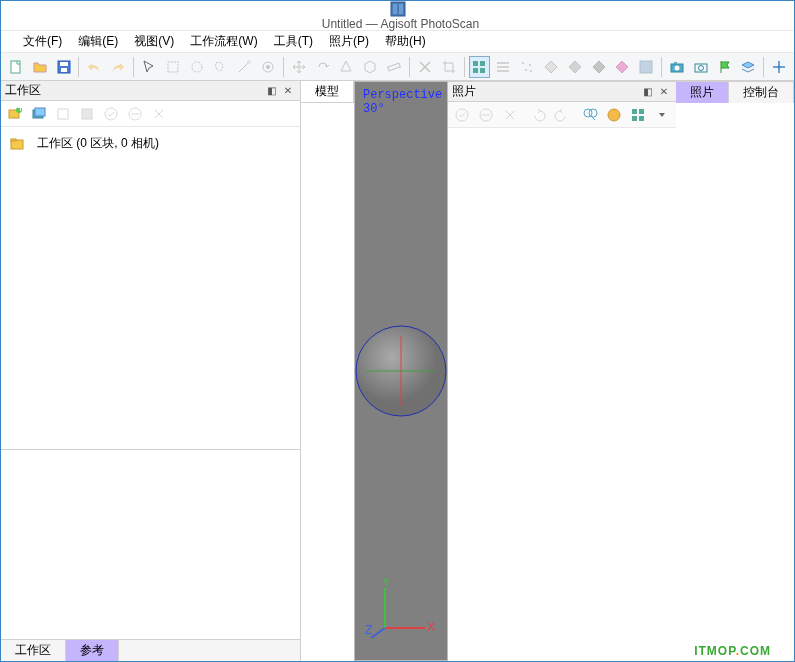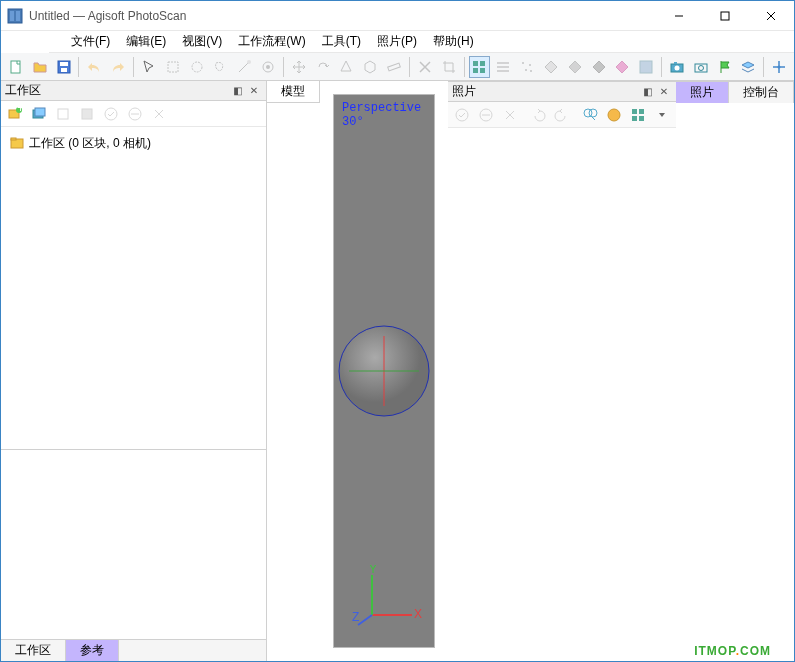--- a/index.html
+++ b/index.html
@@ -1,64 +1,64 @@
 <!DOCTYPE html>
 <html><head>
 <meta charset="utf-8">
 <style>
 * { box-sizing: border-box; margin: 0; padding: 0; font-family: "Microsoft YaHei", "Segoe UI", sans-serif; font-size: 12px; }
 body { width: 795px; height: 662px; background: #fff; display: flex; flex-direction: column; border: 1px solid #3a84c4; overflow: hidden; }
 
 
-.titlebar { height: 30px; background: #fff; display: flex; align-items: center; padding: 0 0 0 6px; border-bottom: 1px solid #e8e8e8; }
+.titlebar { height: 30px; background: #fff; display: flex; align-items: center; padding: 0 0 0 6px; border-bottom: 1px solid #e8e8e8; flex-direction: column; }
 .titlebar .appicon { width: 16px; height: 16px; margin-right: 6px; }
 .titlebar .title { color: #555; flex: 0 0 auto; }
 .titlebar .spacer { flex: 1; }
 .titlebar .winbtn { width: 46px; height: 30px; display: flex; align-items: center; justify-content: center; color: #333; }
 
 
-.menubar { height: 22px; background: #fff; display: flex; align-items: flex-end; padding: 0 14px; border-bottom: 1px solid #e8e8e8; margin-left: 48px; }
+.menubar { height: 22px; background: #fff; display: flex; align-items: flex-end; padding: 0 14px; border-bottom: 1px solid #e8e8e8; }
 .menubar .menuitem { padding: 2px 8px; color: #000; }
 
 
 .toolbar { height: 28px; background: #f5f6f7; border-bottom: 1px solid #d0d0d0; display: flex; align-items: center; padding: 0 4px; gap: 2px; }
 .toolbar .tbtn { width: 22px; height: 22px; display: flex; align-items: center; justify-content: center; border: 1px solid transparent; }
 .toolbar .sep { width: 1px; height: 20px; background: #ccc; margin: 0 2px; }
 .toolbar .tbtn svg { width: 16px; height: 16px; }
 
 
 .main { flex: 1; display: flex; min-height: 0; }
-.left { width: 266px; display: flex; flex-direction: column; border-right: 1px solid #d0d0d0; }
+.left { width: 300px; display: flex; flex-direction: column; border-right: 1px solid #d0d0d0; }
 .right { flex: 1; display: flex; flex-direction: row; min-width: 0; }
 
 
 .panelhead { height: 20px; background: #f0f0f0; border-bottom: 1px solid #d0d0d0; display: flex; align-items: center; padding: 0 4px; }
 .panelhead .label { flex: 1; color: #000; }
 .panelhead .pbtn { width: 16px; height: 16px; display: flex; align-items: center; justify-content: center; color: #555; font-size: 10px; }
 
 
 .ws-toolbar { height: 26px; display: flex; align-items: center; padding: 0 4px; gap: 4px; border-bottom: 1px solid #e8e8e8; }
 .ws-toolbar .wbtn { width: 20px; height: 20px; display: flex; align-items: center; justify-content: center; }
 .ws-tree { flex: 1; padding: 6px; background: #fff; overflow: auto; }
-.ws-tree .treeitem { display: flex; align-items: flex-start; gap: 4px; color: #000; padding: 2px; }
+.ws-tree .treeitem { display: flex; align-items: flex-end; gap: 12px; color: #000; padding: 2px; }
 
 
 .leftbottom { height: 190px; border-top: 1px solid #d0d0d0; background: #fff; }
 
 
 .tabsbottom { height: 22px; border-top: 1px solid #d0d0d0; background: #f5f5f5; display: flex; }
 .tabsbottom .tab { padding: 2px 14px; border-right: 1px solid #d0d0d0; background: #c4b5fd; color: #000; }
 .tabsbottom .tab.inactive { background: #f5f5f5; }
 
 
 .tabstop { height: 22px; background: #f5f5f5; border-bottom: 1px solid #d0d0d0; display: flex; }
 .tabstop .tab { padding: 2px 14px; background: #fff; border-right: 1px solid #d0d0d0; color: #000; }
 
 
-.viewport { flex: 1; background: #808080; position: relative; border: 1px solid #bbb; margin: 13px; min-height: 270px; }
+.viewport { flex: 1; background: #808080; position: relative; border: 1px solid #bbb; margin: 0; min-height: 270px; }
 .viewport .persp { position: absolute; top: 6px; left: 8px; color: #2030ff; font-family: "Courier New", monospace; font-size: 12px; }
 .viewport .sphere { position: absolute; left: 50%; top: 50%; transform: translate(-50%,-50%); }
 .viewport .axes { position: absolute; right: 12px; bottom: 12px; }
 
 
 .photospanel { display: flex; flex-direction: column; border-top: 1px solid #d0d0d0; }
 .photos-toolbar { height: 26px; display: flex; align-items: center; padding: 0 4px; gap: 4px; border-bottom: 1px solid #e8e8e8; background: #fafafa; }
 .photos-toolbar .pbtn2 { width: 20px; height: 20px; display: flex; align-items: center; justify-content: center; }
 .photos-body { height: 180px; background: #fff; }
 .watermark { position: absolute; right: 24px; bottom: 2px; font-weight: bold; font-size: 18px; letter-spacing: 1px; color: #3aaa35; }

